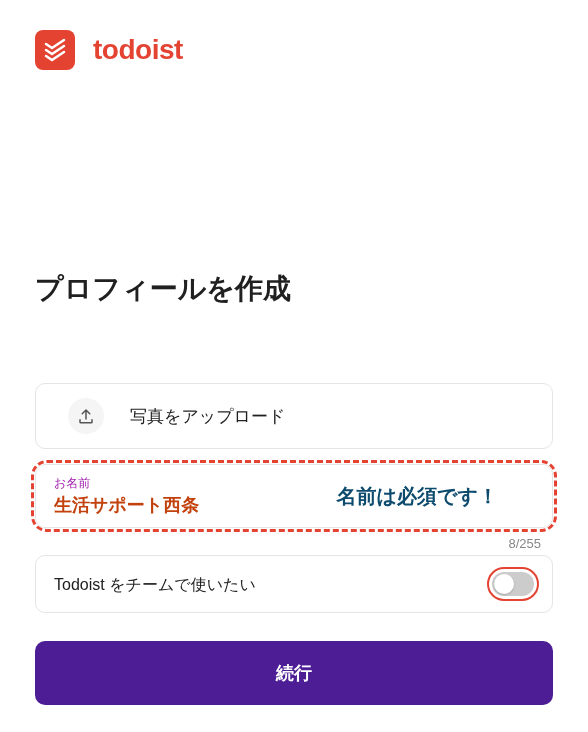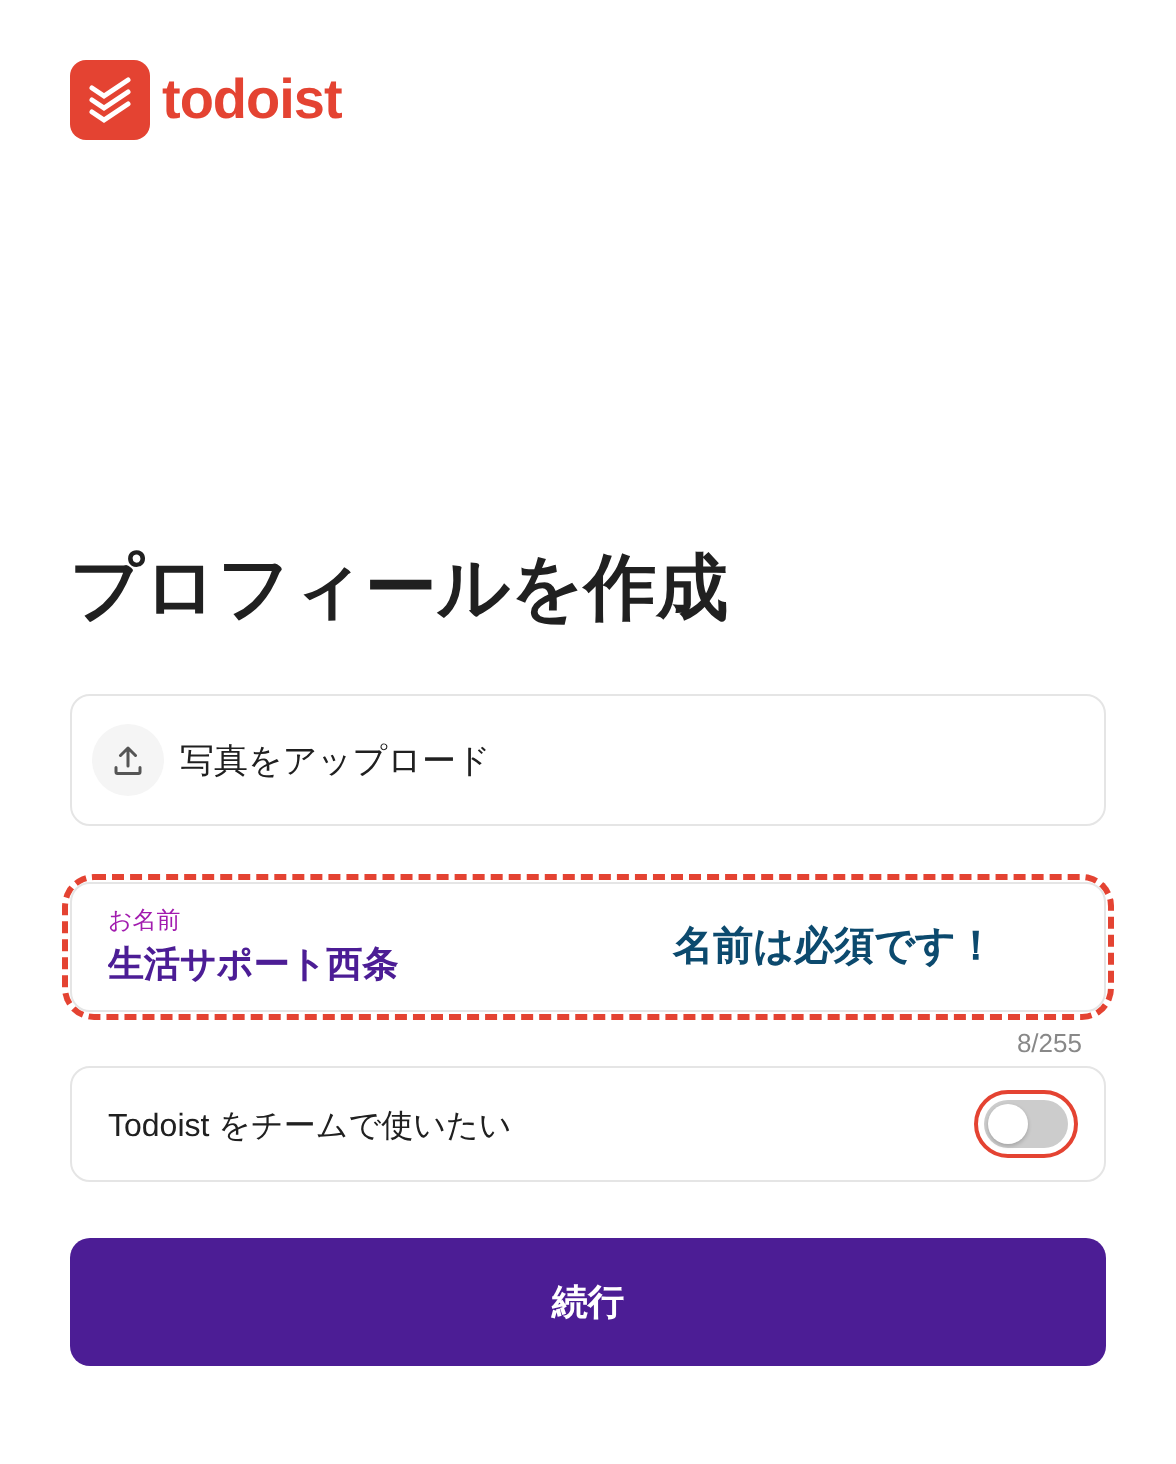--- a/index.html
+++ b/index.html
@@ -13,52 +13,52 @@
       width: 588px;
       height: 732px;
       position: relative;
     }
     .container {
       padding: 30px 35px;
     }
     .logo-wrap {
       display: flex;
       align-items: center;
-      gap: 6px;
+      gap: 18px;
       margin-bottom: 200px;
     }
     .logo-icon {
       width: 40px;
       height: 40px;
       background: #e44332;
       border-radius: 8px;
       display: flex;
       align-items: center;
       justify-content: center;
     }
     .logo-text {
       font-size: 28px;
       font-weight: 700;
       color: #e44332;
       letter-spacing: -0.5px;
     }
     .page-title {
-      font-size: 36px;
+      font-size: 28px;
       font-weight: 700;
       color: #202020;
-      margin-bottom: 28px;
+      margin-bottom: 75px;
     }
     .upload-row {
       display: flex;
       align-items: center;
-      gap: 8px;
+      gap: 26px;
       border: 1px solid #e5e5e5;
       border-radius: 10px;
-      padding: 14px 10px;
-      margin-bottom: 28px;
+      padding: 14px 32px;
+      margin-bottom: 15px;
     }
     .upload-icon-wrap {
       width: 36px;
       height: 36px;
       border-radius: 50%;
       background: #f5f5f5;
       display: flex;
       align-items: center;
       justify-content: center;
       color: #555;
@@ -88,21 +88,21 @@
       pointer-events: none;
     }
     .field-label {
       font-size: 12px;
       color: #a21caf;
       margin-bottom: 2px;
     }
     .field-value {
       font-size: 18px;
       font-weight: 600;
-      color: #4c1d95;
+      color: #c2410c;
       border: none;
       outline: none;
       width: 100%;
       background: transparent;
     }
     .name-annotation {
       position: absolute;
       right: 55px;
       top: 50%;
       transform: translateY(-50%);

